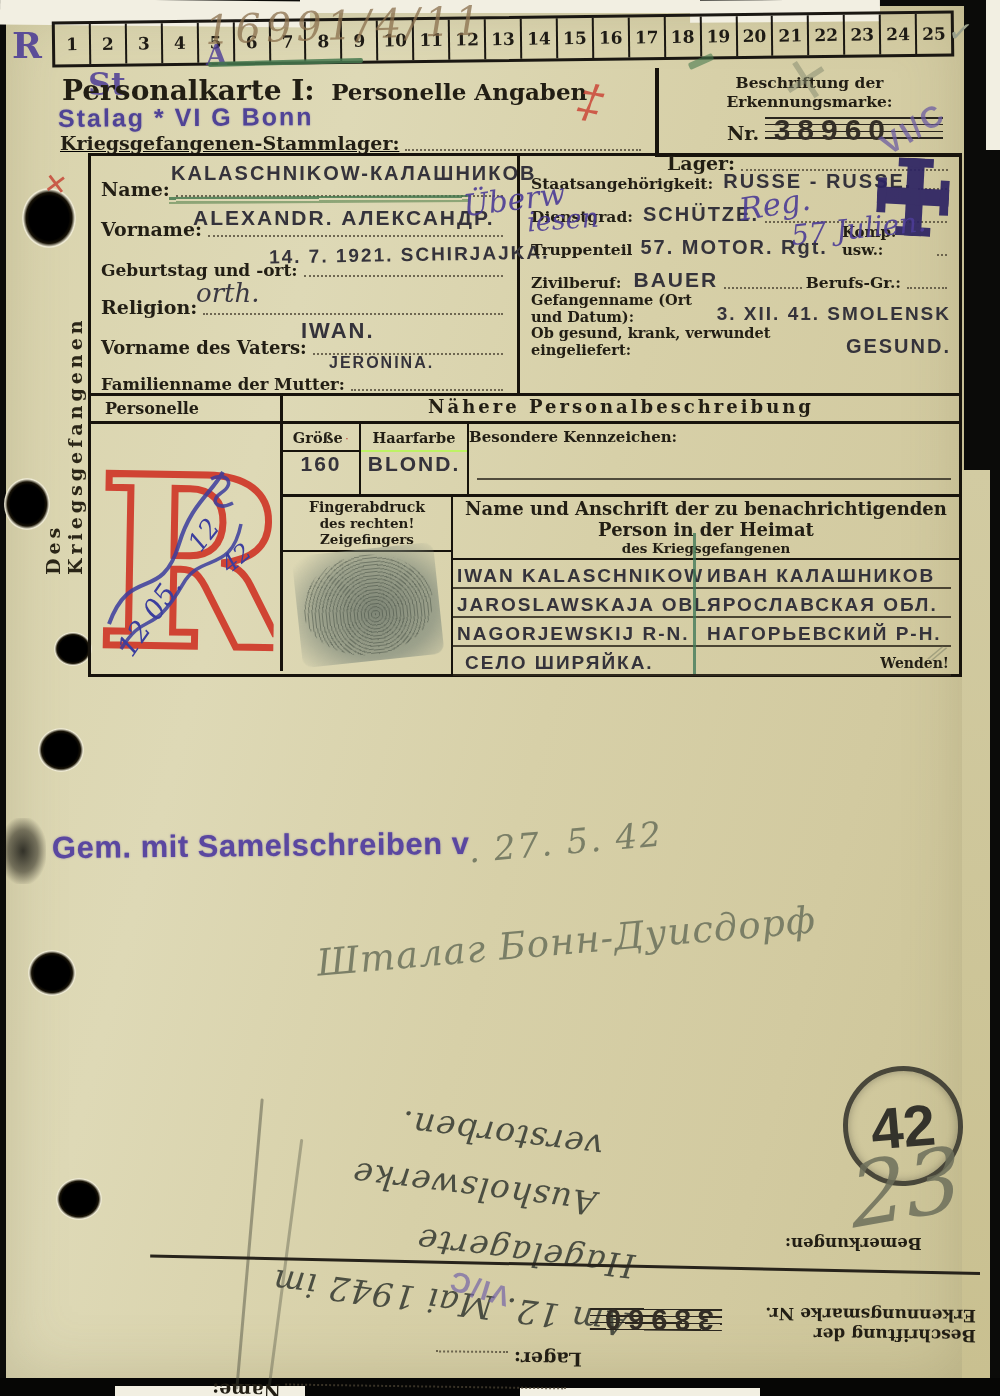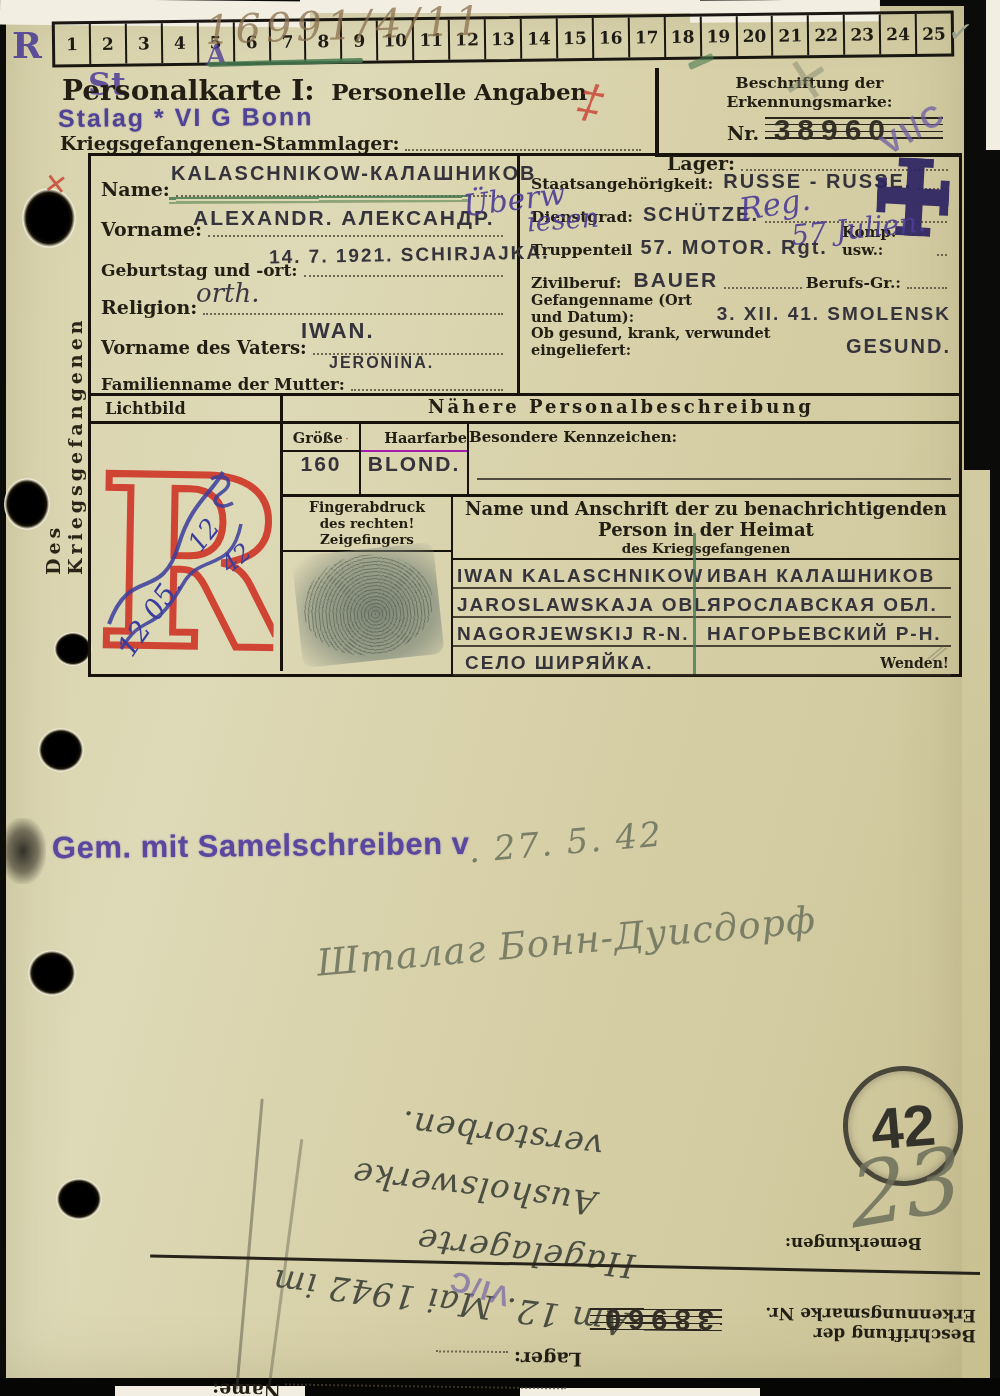--- a/index.html
+++ b/index.html
@@ -91,21 +91,21 @@
 <span class="abs curs" style="left:205px;top:2px;font-size:40px;color:rgba(138,111,76,.75);letter-spacing:5px;transform:rotate(-2deg);">16991/4/11</span>
 <div class="abs greenline" style="left:208px;top:60px;width:155px;height:5px;transform:rotate(-1.5deg);"></div>
 <div class="abs greenline" style="left:688px;top:58px;width:26px;height:7px;transform:rotate(-24deg);opacity:.6;"></div>
 <span class="abs" style="left:948px;top:14px;font-size:30px;color:#9aa08b;transform:rotate(8deg);">✓</span>
 
 <div class="abs" style="left:62px;top:74px;">
   <span class="frak" style="font-size:28px;">Personalkarte I:</span>
   <span class="frak" style="font-size:23px;margin-left:12px;">Personelle Angaben</span>
 </div>
 <div class="abs" style="left:58px;top:103px;font-family:'Liberation Sans',sans-serif;font-weight:bold;font-size:25px;letter-spacing:2px;color:#413494;opacity:.9;transform:rotate(-.4deg);text-shadow:0 0 2px rgba(65,52,148,.4);">Stalag * VI G Bonn</div>
-<div class="abs row" style="left:60px;top:124px;width:585px;height:30px;">
+<div class="abs row" style="left:60px;top:124px;width:585px;height:30px;text-decoration:underline;">
   <span class="frak" style="font-size:19px;">Kriegsgefangenen-Stammlager:</span>
   <span class="dots"></span>
 </div>
 <span class="abs" style="left:577px;top:74px;font-size:48px;color:#cb4738;font-style:italic;transform:rotate(10deg);opacity:.85;">‡</span>
 
 <div class="abs" style="left:655px;top:68px;width:301px;height:85px;border-left:4px solid #17130c;border-bottom:4px solid #17130c;">
   <div style="text-align:center;margin-top:5px;">
     <span class="frak" style="font-size:15.5px;">Beschriftung der Erkennungsmarke:</span>
   </div>
   <div style="text-align:center;margin-top:2px;position:relative;">
@@ -210,21 +210,21 @@
     <span class="curs purple abs" style="left:372px;top:26px;font-size:30px;transform:rotate(-7deg);opacity:.9;">Überw</span>
     <span class="curs purple abs" style="left:436px;top:48px;font-size:27px;transform:rotate(-4deg);opacity:.9;">iesen</span>
     <span class="curs purple abs" style="left:648px;top:30px;font-size:31px;transform:rotate(-9deg);opacity:.9;">Reg.</span>
     <span class="curs purple abs" style="left:700px;top:56px;font-size:28px;transform:rotate(-6deg);opacity:.9;">57 Julien.</span>
   </div>
 
   <div style="position:relative;height:275px;">
 
     <div style="position:absolute;left:0;top:0;width:192px;height:100%;border-right:3px solid #17130c;box-sizing:border-box;">
       <div style="height:25px;border-bottom:3px solid #17130c;display:flex;align-items:center;padding-left:14px;">
-        <span class="frak" style="font-size:16px;">Lichtbild</span>
+        <span class="frak" style="font-size:16px;">Personelle</span>
       </div>
       <div style="position:relative;height:247px;">
         <svg class="abs" style="left:2px;top:4px;transform:rotate(1deg);" width="182" height="244" viewBox="0 0 182 244">
           <text x="4" y="218" font-family="DejaVu Serif, serif" font-weight="bold" font-size="235" fill="none" stroke="#d04433" stroke-width="7">R</text>
         </svg>
         <svg class="abs" style="left:0;top:0;opacity:.85;" width="190" height="247" viewBox="0 0 190 247">
           <path d="M18,200 C40,140 70,180 88,120 C100,80 120,70 132,48" fill="none" stroke="#3b3e9e" stroke-width="4"></path>
           <path d="M30,225 C55,185 60,215 92,160 C110,128 140,150 150,100" fill="none" stroke="#3b3e9e" stroke-width="3.5"></path>
           <path d="M120,55 c14,-8 26,4 10,14 c-12,8 -4,18 12,10" fill="none" stroke="#3b3e9e" stroke-width="3.5"></path>
         </svg>
@@ -240,21 +240,21 @@
       </div>
       <div style="position:relative;height:70px;border-bottom:3px solid #17130c;display:flex;">
         <div style="width:76px;border-right:2.5px solid #17130c;text-align:center;">
           <div style="height:26px;border-bottom:2px solid #17130c;display:flex;align-items:center;justify-content:center;">
             <span class="frak" style="font-size:14.5px;">Größe</span>
             <span style="color:#c4473a;font-size:13px;margin-left:2px;">·</span>
           </div>
           <span class="hand" style="font-size:21px;">160</span>
         </div>
         <div style="width:106px;border-right:2.5px solid #17130c;text-align:center;">
-          <div style="height:26px;border-bottom:2px solid #a21caf;display:flex;align-items:center;justify-content:flex-end;">
+          <div style="height:26px;border-bottom:2px solid #bef264;display:flex;align-items:center;justify-content:center;">
             <span class="frak" style="font-size:14.5px;">Haarfarbe</span>
           </div>
           <span class="hand" style="font-size:21px;">BLOND.</span>
         </div>
         <div style="flex:1;position:relative;">
           <span class="frak" style="font-size:15px;line-height:26px;">Besondere Kennzeichen:</span>
           <div style="position:absolute;left:8px;right:8px;bottom:14px;height:2px;background:rgba(46,42,32,.8);"></div>
         </div>
       </div>
       <div style="position:relative;height:177px;">

